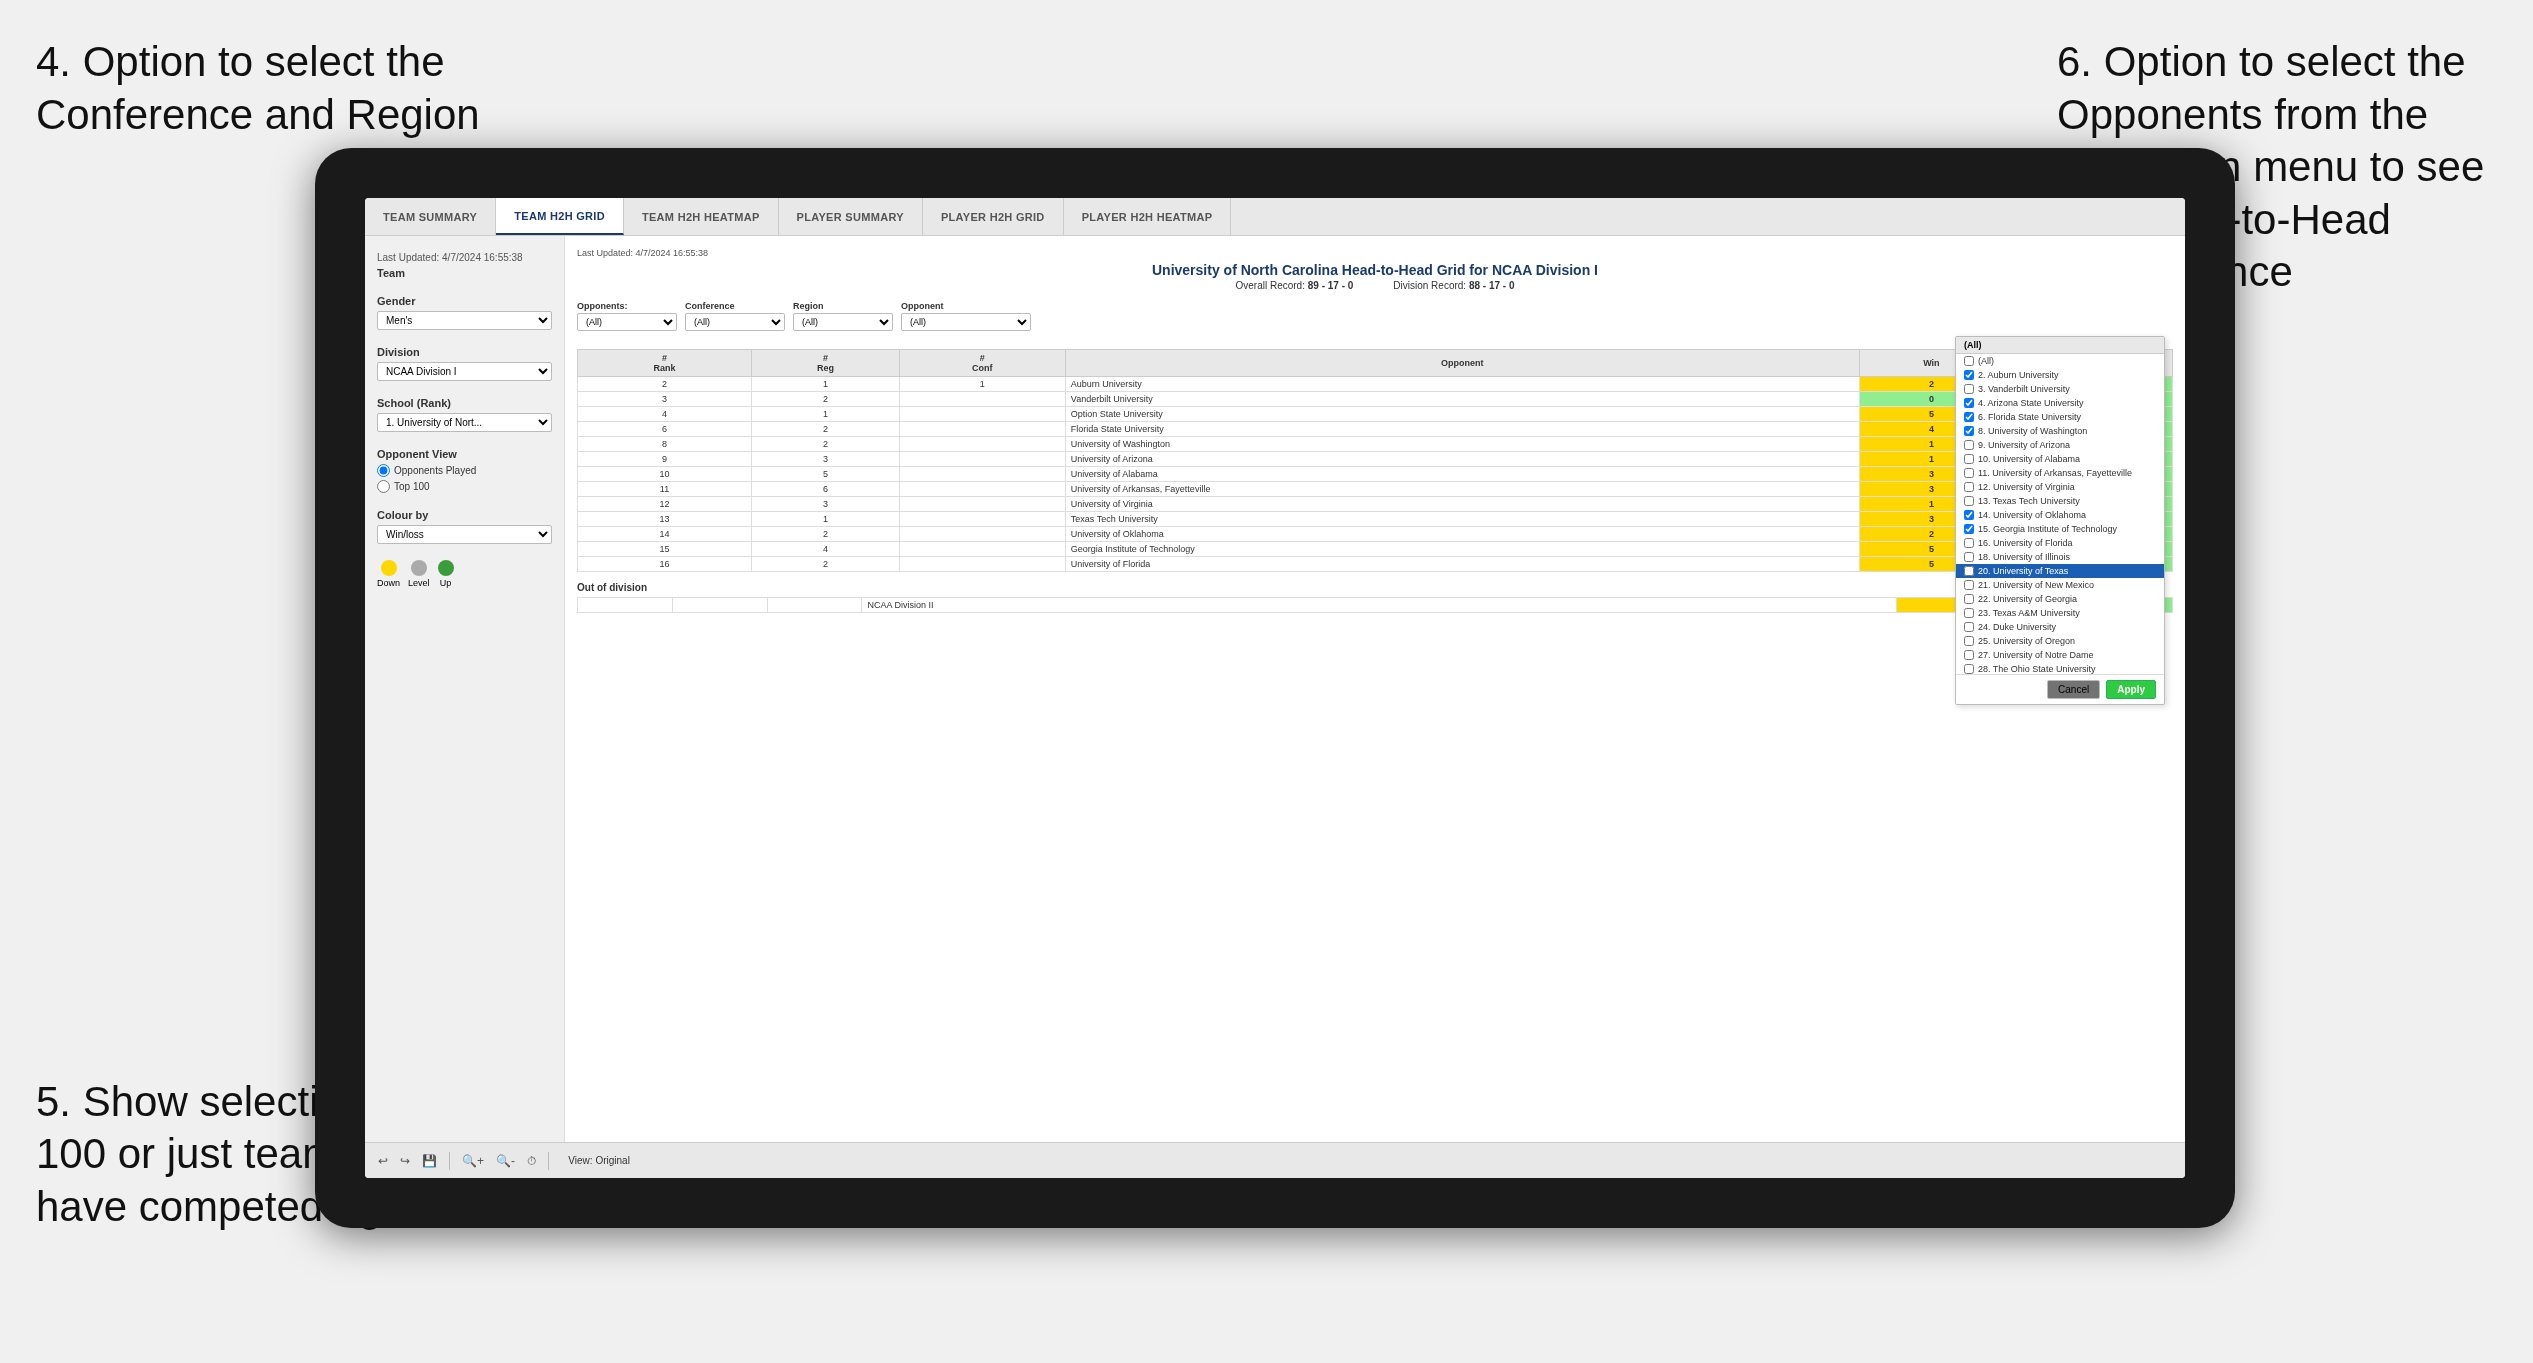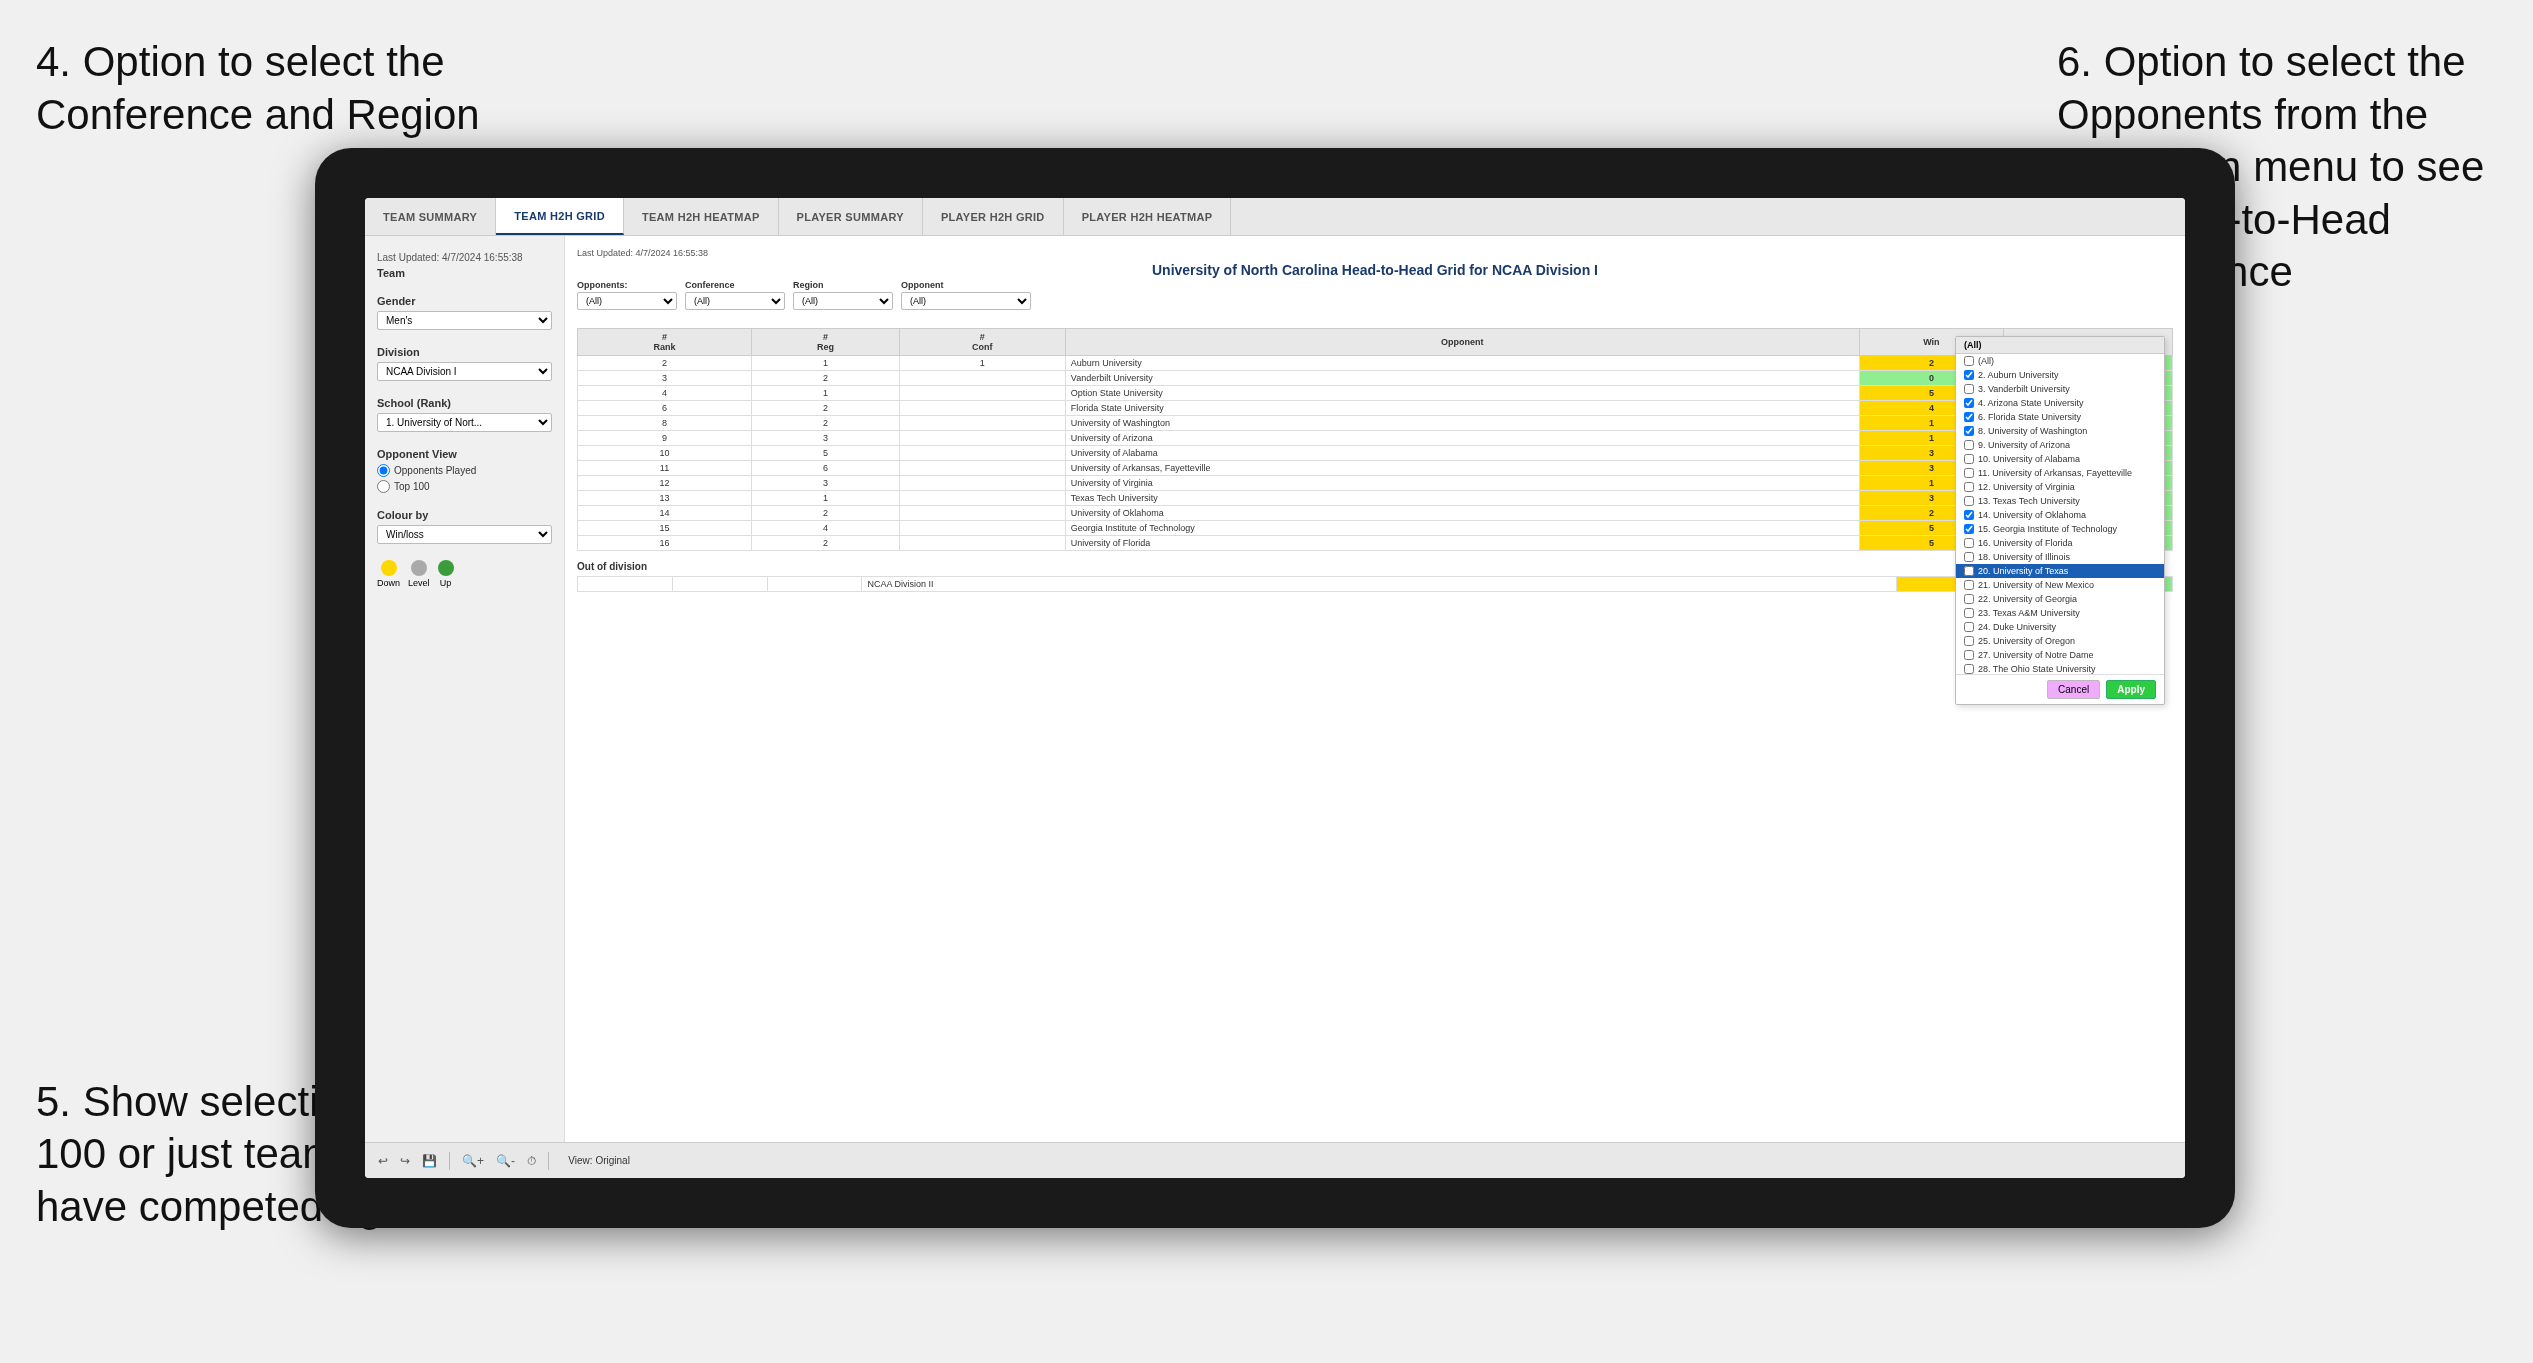--- a/index.html
+++ b/index.html
@@ -405,21 +405,21 @@
       display: flex;
       justify-content: flex-end;
       gap: 6px;
       padding: 5px 8px;
       border-top: 1px solid #ddd;
     }
 
     .btn-cancel {
       font-size: 10px;
       padding: 3px 10px;
-      background: #f0abfc;
+      background: #737373;
       border: 1px solid #bbb;
       border-radius: 2px;
       cursor: pointer;
     }
 
     .btn-apply {
       font-size: 10px;
       padding: 3px 10px;
       background: #2ecc40;
       border: 1px solid #27ae60;
@@ -576,20 +576,30 @@
       </div>
 
       <div class="table-area" style="position:relative;">
 
         <div class="table-header-info">
           <span>Last Updated: 4/7/2024 16:55:38</span>
         </div>
 
         <div class="table-title">University of North Carolina Head-to-Head Grid for NCAA Division I</div>
 
+        <div class="table-records">
+          <span>
+            <span>Overall Record:</span>
+            <strong>89 - 17 - 0</strong>
+          </span>
+          <span>
+            <span>Division Record:</span>
+            <strong>88 - 17 - 0</strong>
+          </span>
+        </div>
 
         <div class="filters-row">
           <div class="filter-group">
             <span class="filter-label">Opponents:</span>
             <select class="filter-select">
               <option>(All)</option>
             </select>
           </div>
           <div class="filter-group">
             <span class="filter-label">Conference</span>

